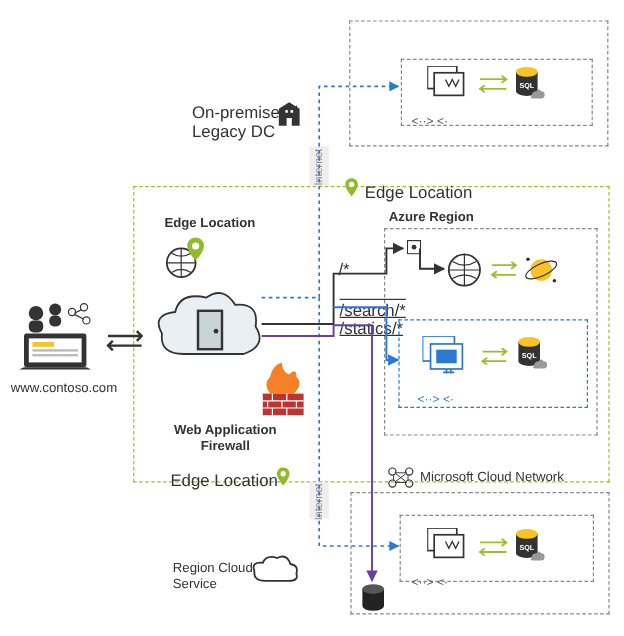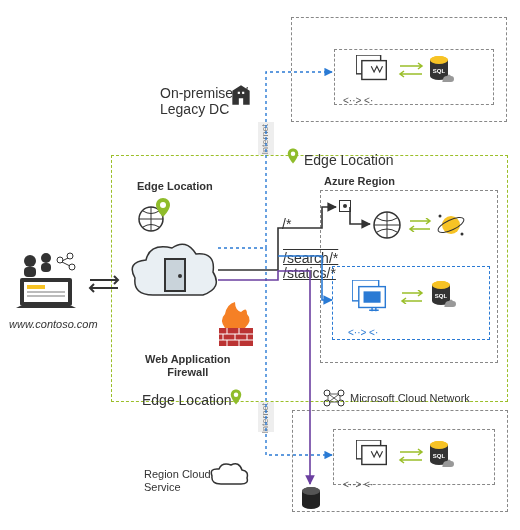--- a/index.html
+++ b/index.html
@@ -261,21 +261,21 @@
       <circle cx="58" cy="15" r="3" fill="none" stroke="#333"></circle>
     <path d="M48 9 L54 6 M48 10 L56 14" stroke="#333"></path>
     <rect x="6" y="26" width="52" height="28" rx="2" fill="#333"></rect>
     <rect x="10" y="30" width="44" height="20" fill="#fff"></rect>
     <rect x="13" y="33" width="18" height="4" fill="#f7c325"></rect>
     <rect x="13" y="39" width="38" height="2" fill="#bbb"></rect>
     <rect x="13" y="43" width="38" height="2" fill="#bbb"></rect>
     <path d="M2 56 L62 56 L58 54 L6 54 Z" fill="#333"></path>
   </svg>
 </div>
-<div class="label" style="left:9px; top:318px; font-size:11px;font-style:italic;">www.contoso.com</div>
+<div class="label" style="left:9px; top:318px; font-size:11px;">www.contoso.com</div>
 <div class="abs" style="left:86px; top:275px;">
   <svg width="36" height="18">
       <path d="M4 5 L32 5 M28 1 L32 5 L28 9 M32 13 L4 13 M8 9 L4 13 L8 17" stroke="#333" stroke-width="2" fill="none"></path>
     </svg>
 </div>
 
 <div class="label" style="left:282px; top:216px;">/*</div>
 <div class="label" style="left:283px; top:250px; text-decoration-line:overline underline ;">/search/*</div>
 <div class="label" style="left:283px; top:265px; text-decoration-line: underline;">/statics/*</div>
 

